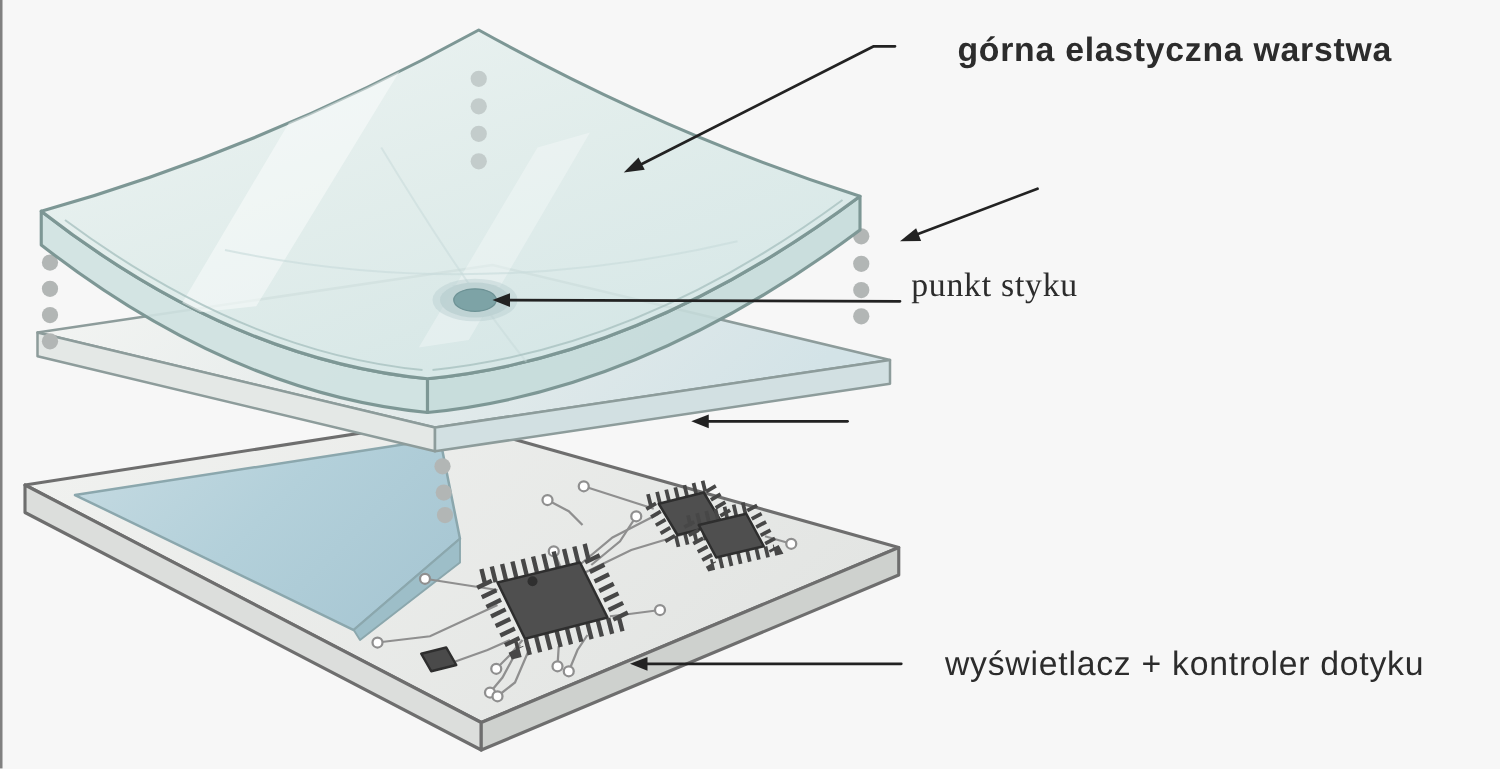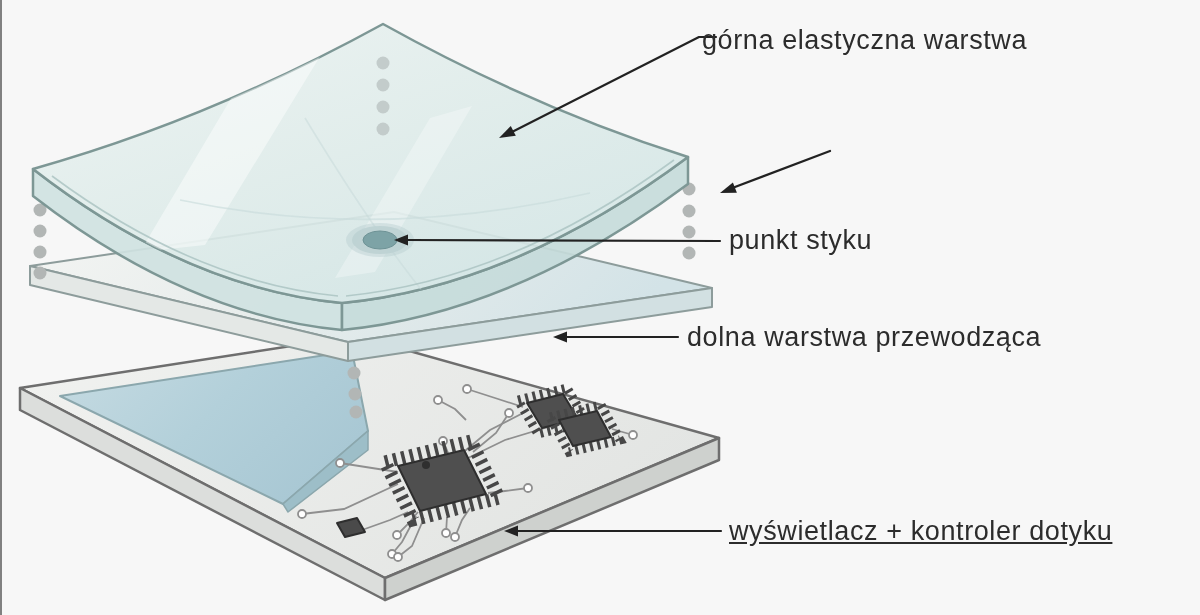--- a/index.html
+++ b/index.html
@@ -175,21 +175,20 @@
         <path d="M 678,337 L 565,337" fill="none"></path>
         <polygon points="553,337 567,331.5 567,342.5" stroke="none"></polygon>
       </g>
       <g>
         <path d="M 721,531 L 516,531" fill="none"></path>
         <polygon points="504,531 518,525.5 518,536.5" stroke="none"></polygon>
       </g>
     </g>
   </svg>
 
-  <div class="lbl" style="left:702px;top:24px;">górna elastyczna warstwa</div>
+  <div class="lbl" style="left:766px;top:24px;font-weight:bold;">górna elastyczna warstwa</div>
 
 
-  <div class="lbl" style="left:729px;top:224px;">punkt styku</div>
+  <div class="lbl" style="left:729px;top:212px;font-family:Liberation Serif, serif;">punkt styku</div>
 
-  <div class="lbl" style="left:687px;top:321px;">dolna warstwa przewodząca</div>
 
-  <div class="lbl" style="left:729px;top:515px;text-decoration:underline;">wyświetlacz + kontroler dotyku</div>
+  <div class="lbl" style="left:756px;top:515px;">wyświetlacz + kontroler dotyku</div>
 </div>
 
 </body></html>

